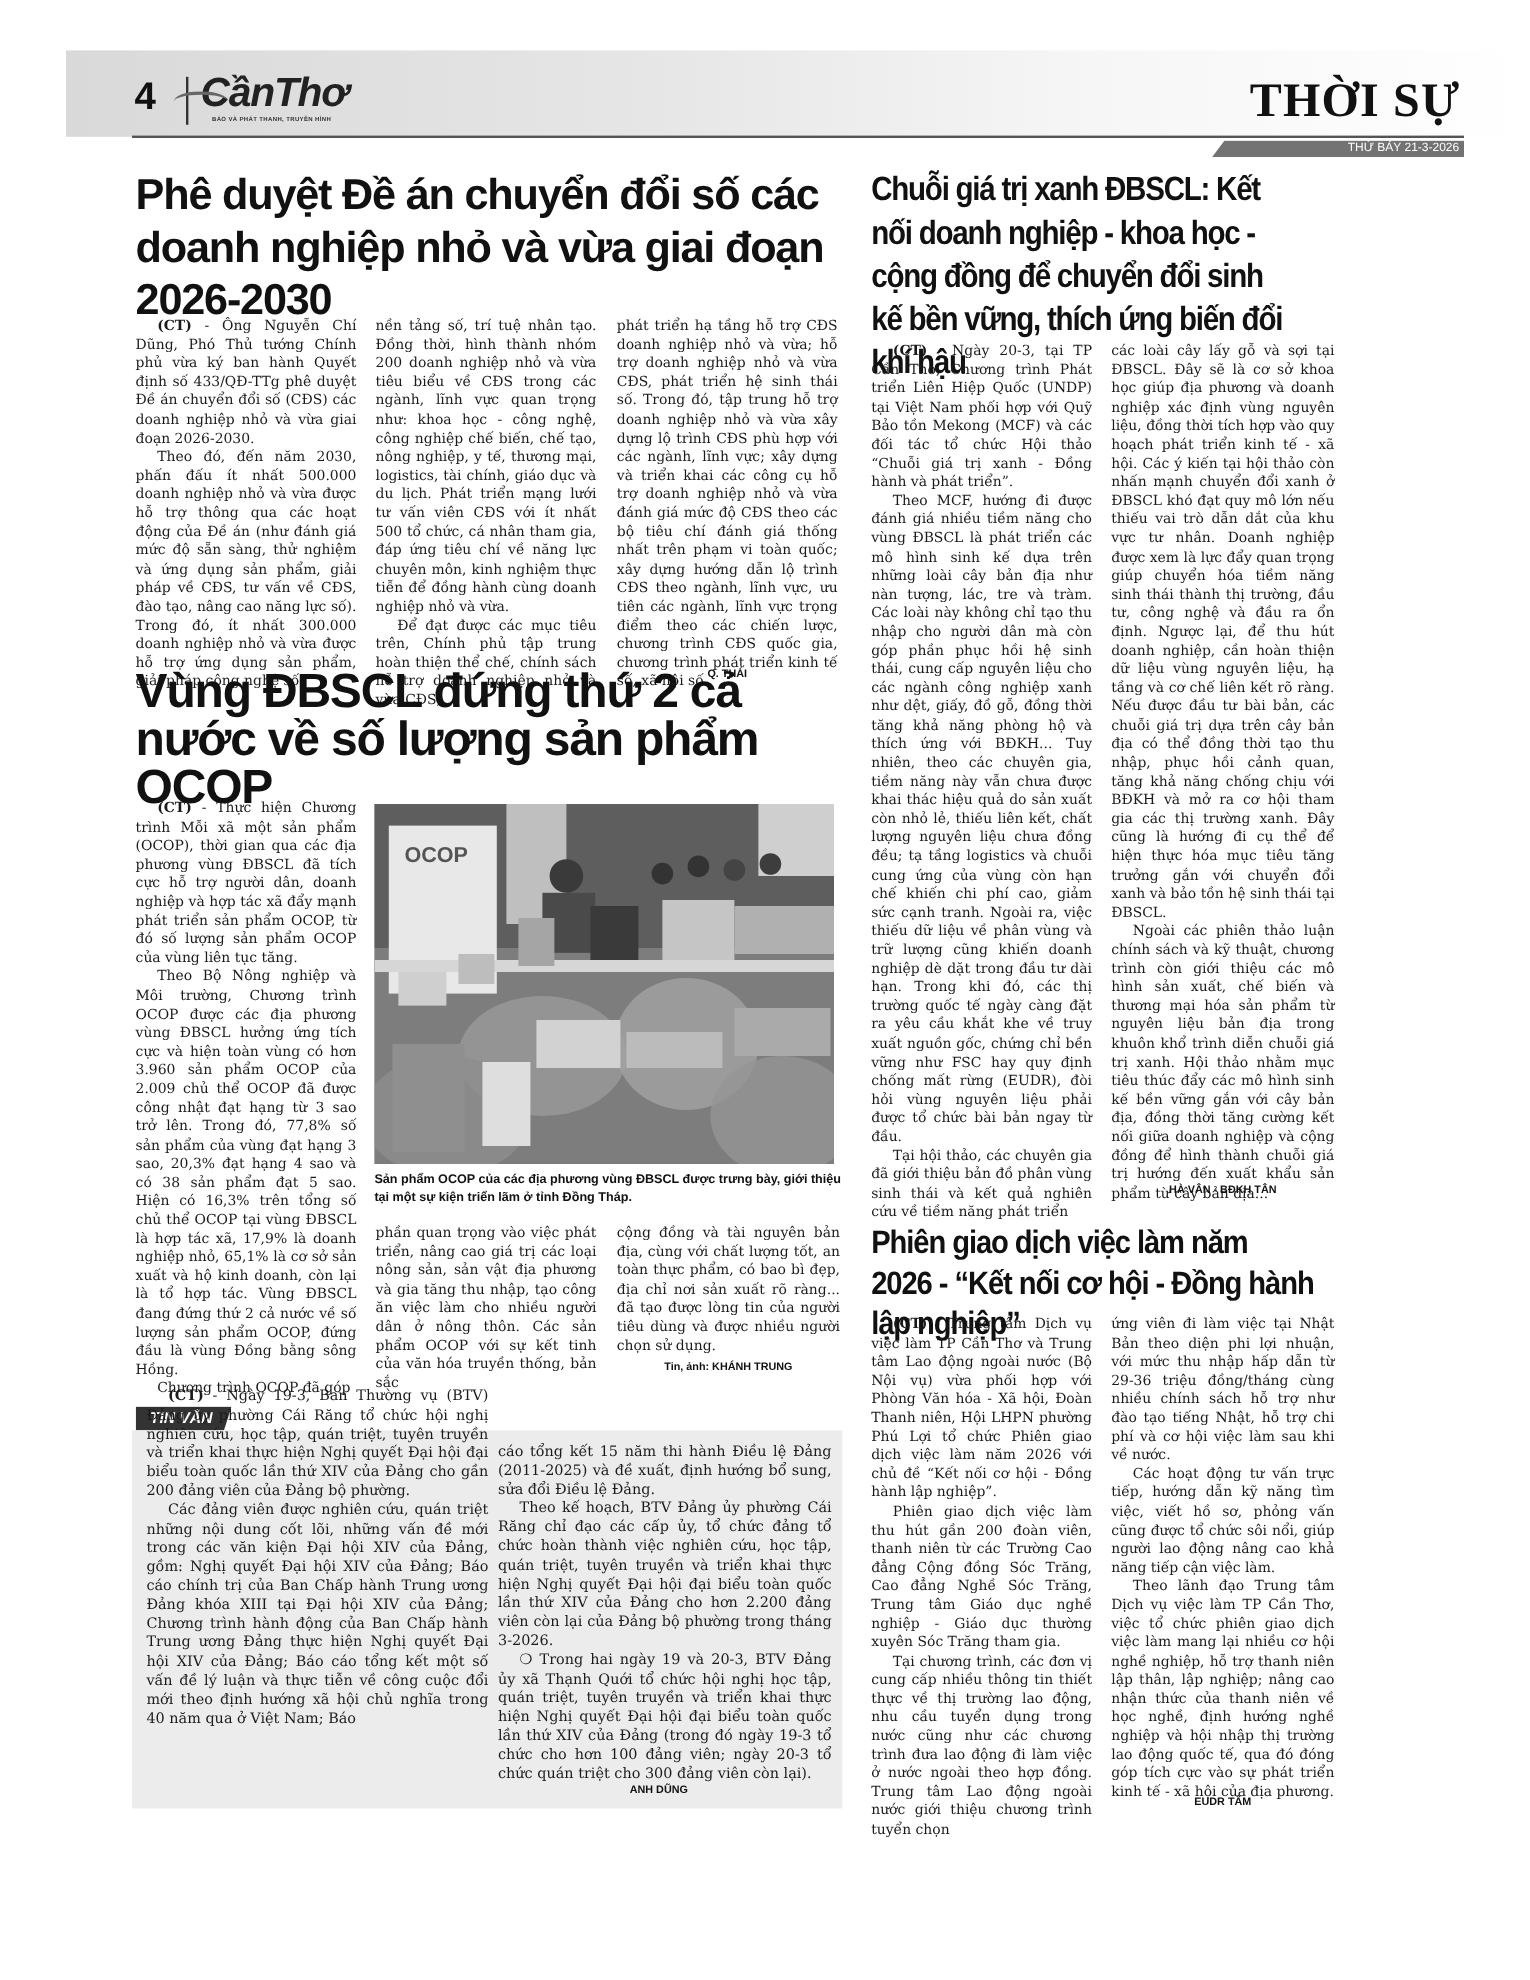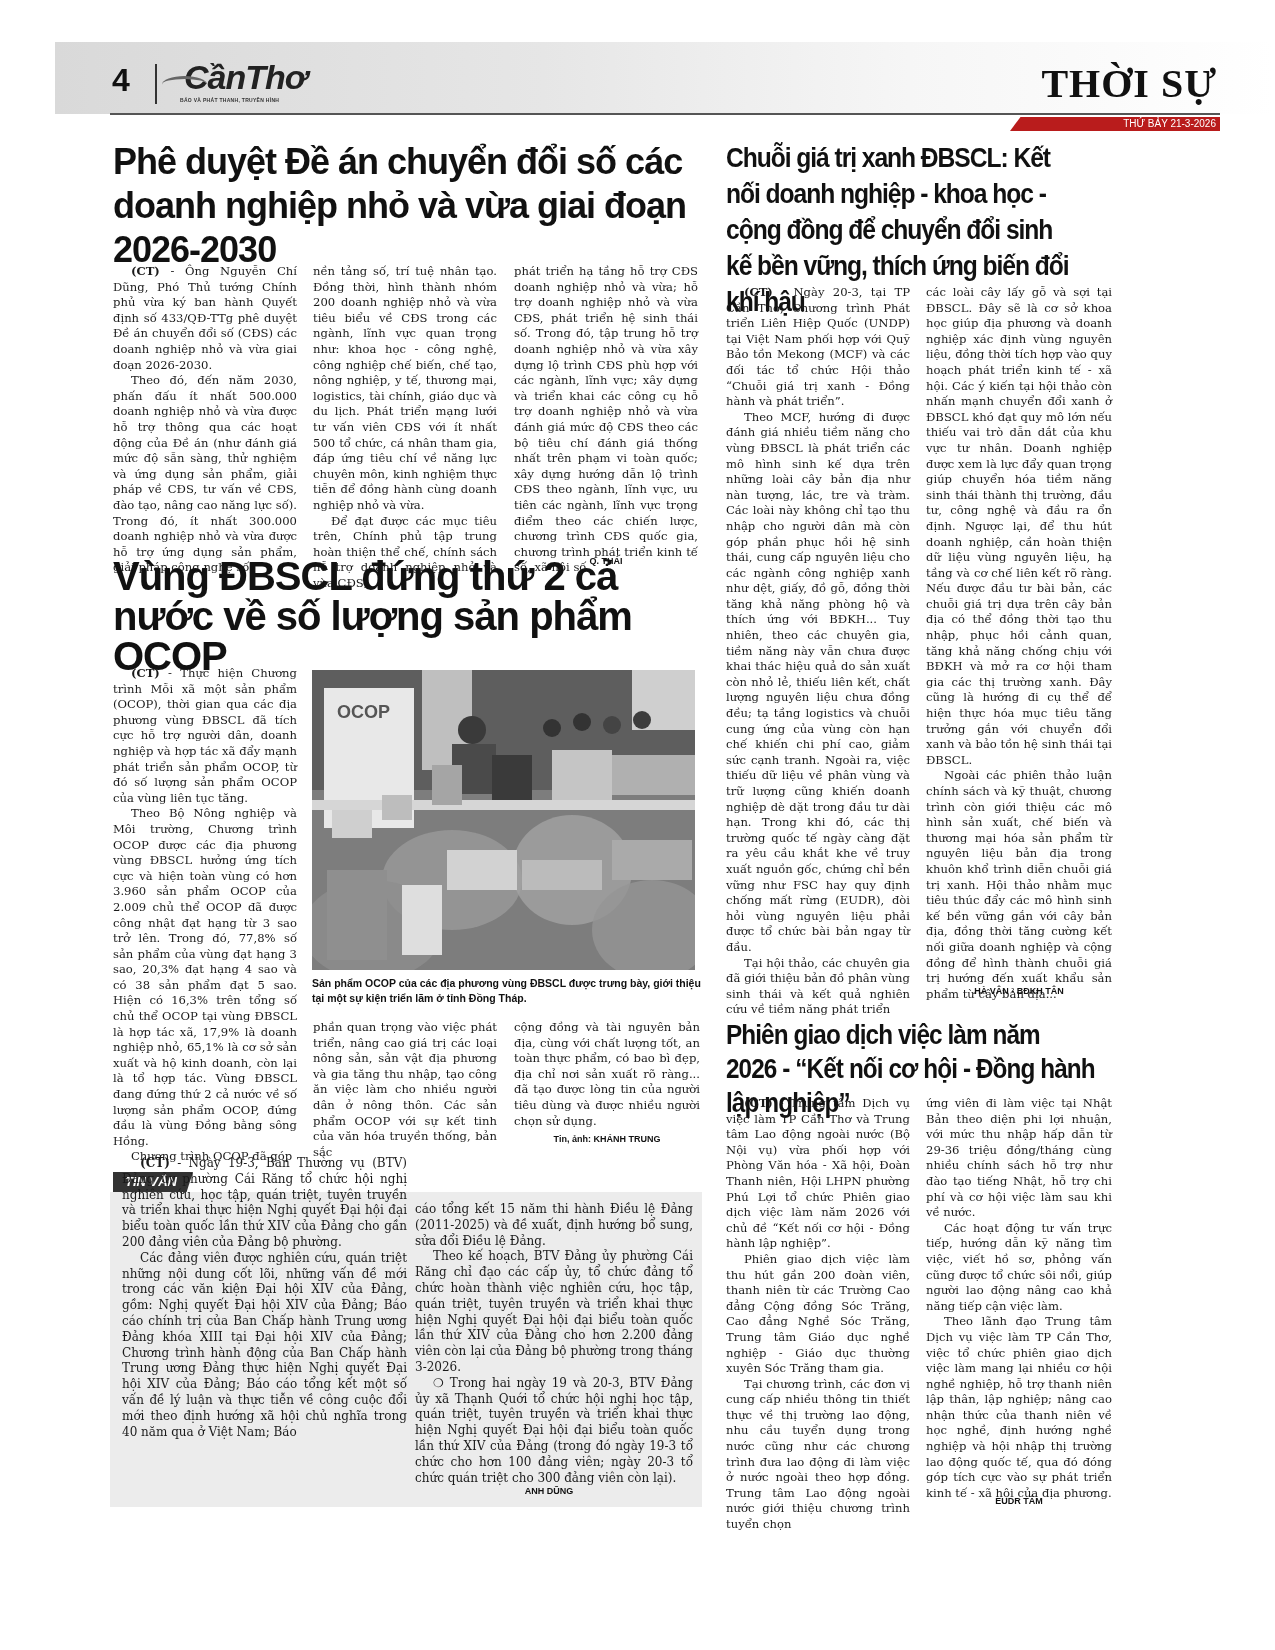--- a/index.html
+++ b/index.html
@@ -1,26 +1,26 @@
 <!DOCTYPE html>
 <html><head>
 <meta charset="utf-8">
 <style>
   html,body{margin:0;padding:0;background:#fff;}
   body{width:1275px;height:1650px;position:relative;overflow:hidden;font-family:"DejaVu Serif",serif;color:#1a1a1a;}
   .topband{position:absolute;left:55px;top:42px;width:1220px;height:72px;background:linear-gradient(90deg,#d9d9d9 0%,#e6e6e6 40%,#f6f6f6 70%,#fff 100%);}
   .topline{position:absolute;left:110px;top:113px;width:1110px;height:2px;background:#555;}
   .pagenum{position:absolute;left:112px;top:62px;font:bold 32px "Liberation Sans",sans-serif;color:#111;}
   .logo-sep{position:absolute;left:155px;top:64px;width:2px;height:40px;background:#333;}
-  .logo{position:absolute;left:162px;top:60px;}
+  .logo{position:absolute;left:145px;top:60px;text-align:center;}
   .logo-name{font:bold italic 34px "Liberation Sans",sans-serif;letter-spacing:-1px;color:#222;line-height:34px;padding-left:22px;}
   .logo-sub{font:bold 5px "Liberation Sans",sans-serif;color:#333;margin-left:18px;margin-top:3px;letter-spacing:.3px;}
   .logo-swoosh{position:absolute;left:0;top:16px;width:45px;height:14px;border-top:3px solid #666;border-radius:50% 50% 0 0;}
   .section{position:absolute;right:58px;top:60px;font:bold 40px "Liberation Serif",serif;color:#111;letter-spacing:1px;}
-  .datebar{position:absolute;left:1010px;top:117px;width:210px;height:14px;background:#b91c1c;color:#fff;font:10px "Liberation Sans",sans-serif;text-align:right;padding-right:4px;box-sizing:border-box;line-height:14px;clip-path:polygon(5% 0,100% 0,100% 100%,0 100%);}
+  .datebar{position:absolute;left:1010px;top:117px;width:210px;height:14px;background:#737373;color:#fff;font:10px "Liberation Sans",sans-serif;text-align:right;padding-right:4px;box-sizing:border-box;line-height:14px;clip-path:polygon(5% 0,100% 0,100% 100%,0 100%);}
   h1,h2{margin:0;font-family:"Liberation Sans",sans-serif;font-weight:bold;color:#111;}
   .h-a1{position:absolute;left:113px;top:140px;width:590px;font-size:36px;line-height:44px;letter-spacing:-1px;}
   .h-a2{position:absolute;left:726px;top:140px;width:400px;font-size:28px;line-height:36px;letter-spacing:-1.2px;transform:scaleX(.88);transform-origin:left top;}
   .h-a3{position:absolute;left:113px;top:556px;width:600px;font-size:40px;line-height:40px;letter-spacing:-1px;}
   .h-a4{position:absolute;left:726px;top:1018px;width:410px;font-size:27px;line-height:34px;letter-spacing:-1px;transform:scaleX(.9);transform-origin:left top;}
   .col{position:absolute;font-size:11.6px;line-height:15.6px;text-align:justify;hyphens:none;}
   .col p{margin:0;text-indent:18px;}
   .col .lead{font-weight:bold;}
   .byline{position:absolute;font:bold 9px "Liberation Sans",sans-serif;text-align:center;color:#111;}
   .photo{position:absolute;left:312px;top:670px;width:383px;height:300px;background:#8a8a8a;overflow:hidden;}

